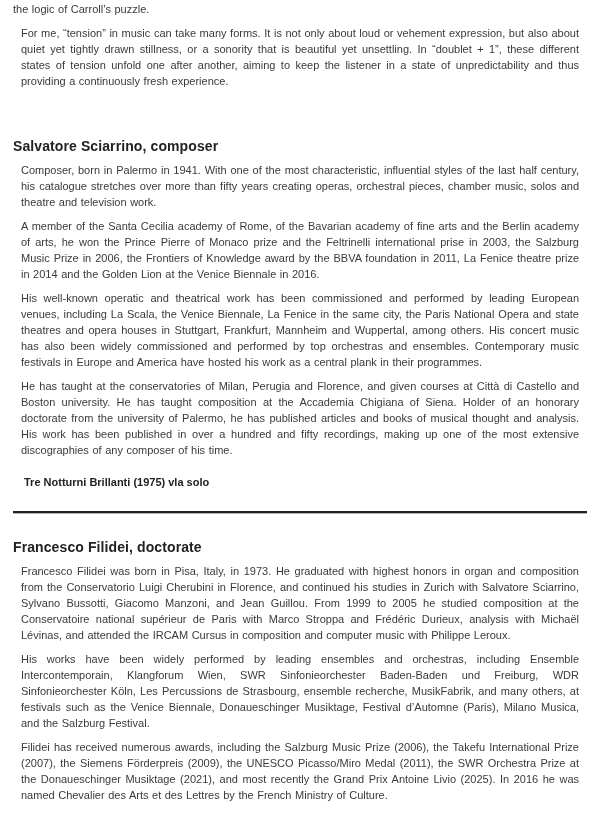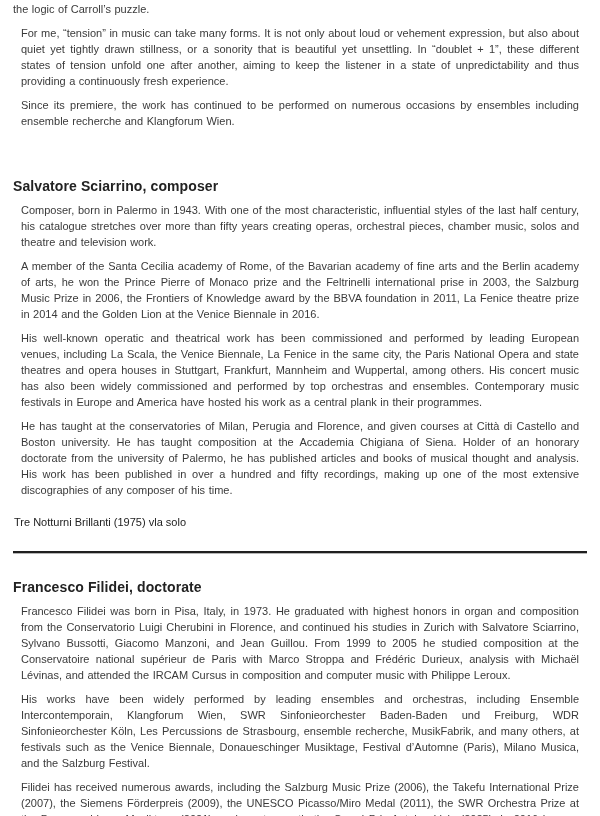--- a/index.html
+++ b/index.html
@@ -35,22 +35,22 @@
     margin: 0;
     font-size: 14px;
     font-weight: bold;
     color: #222222;
     letter-spacing: 0.1px;
   }
   .heading-gap {
     margin-top: 49px;
   }
   .work-title {
-    margin: 1px;
-    font-weight: normal;
+    margin: 11px;
+    font-weight: bold;
     color: #222222;
     line-height: 18px;
   }
   .work-title-gap {
     margin-top: 15px;
   }
   .section-divider {
     height: 2px;
     background: #1f1f1f;
     box-shadow: 0 1px 0 #b5b5b5;
@@ -60,25 +60,24 @@
 </style>
 </head>
 <body>
 
 <div class="page">
 
   <p class="para-tail">the logic of Carroll’s puzzle.</p>
 
   <p class="para">For me, “tension” in music can take many forms. It is not only about loud or vehement expression, but also about quiet yet tightly drawn stillness, or a sonority that is beautiful yet unsettling. In “doublet + 1”, these different states of tension unfold one after another, aiming to keep the listener in a state of unpredictability and thus providing a continuously fresh experience.</p>
 
-  <p class="para">Since its premiere, the work has continued to be performed on numerous occasions by ensembles including ensemble recherche and Klangforum Wien.</p>
 
   <h2 class="composer-heading heading-gap">Salvatore Sciarrino, composer</h2>
 
-  <p class="para">Composer, born in Palermo in 1943. With one of the most characteristic, influential styles of the last half century, his catalogue stretches over more than fifty years creating operas, orchestral pieces, chamber music, solos and theatre and television work.</p>
+  <p class="para">Composer, born in Palermo in 1941. With one of the most characteristic, influential styles of the last half century, his catalogue stretches over more than fifty years creating operas, orchestral pieces, chamber music, solos and theatre and television work.</p>
 
   <p class="para">A member of the Santa Cecilia academy of Rome, of the Bavarian academy of fine arts and the Berlin academy of arts, he won the Prince Pierre of Monaco prize and the Feltrinelli international prise in 2003, the Salzburg Music Prize in 2006, the Frontiers of Knowledge award by the BBVA foundation in 2011, La Fenice theatre prize in 2014 and the Golden Lion at the Venice Biennale in 2016.</p>
 
   <p class="para">His well-known operatic and theatrical work has been commissioned and performed by leading European venues, including La Scala, the Venice Biennale, La Fenice in the same city, the Paris National Opera and state theatres and opera houses in Stuttgart, Frankfurt, Mannheim and Wuppertal, among others. His concert music has also been widely commissioned and performed by top orchestras and ensembles. Contemporary music festivals in Europe and America have hosted his work as a central plank in their programmes.</p>
 
   <p class="para">He has taught at the conservatories of Milan, Perugia and Florence, and given courses at Città di Castello and Boston university. He has taught composition at the Accademia Chigiana of Siena. Holder of an honorary doctorate from the university of Palermo, he has published articles and books of musical thought and analysis. His work has been published in over a hundred and fifty recordings, making up one of the most extensive discographies of any composer of his time.</p>
 
   <p class="work-title work-title-gap">Tre Notturni Brillanti (1975) vla solo</p>
 
   <div class="section-divider"></div>

